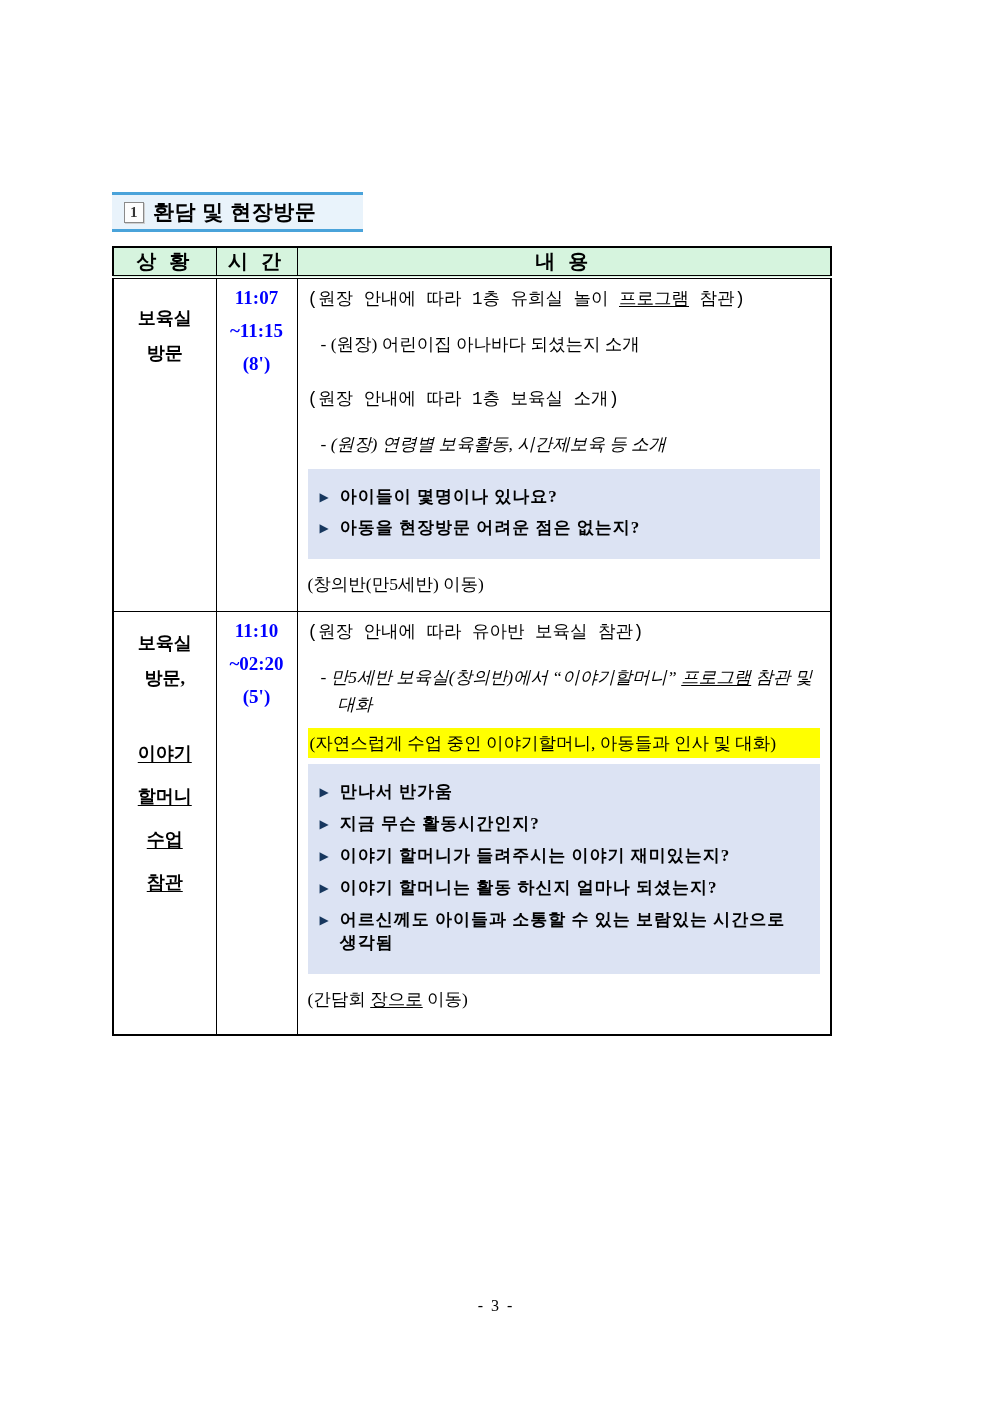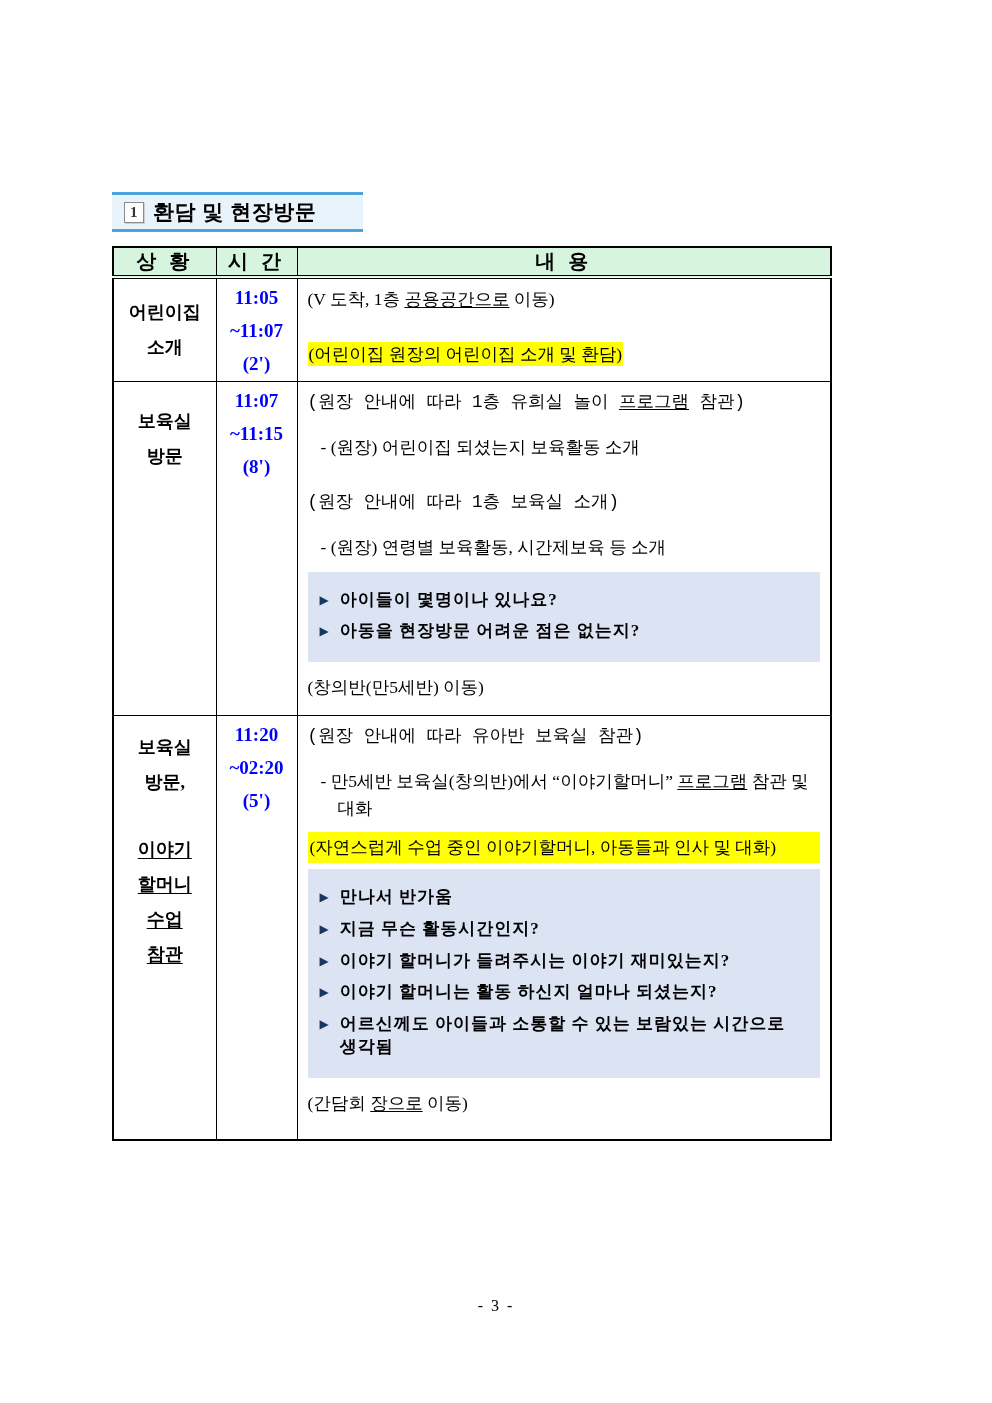--- a/index.html
+++ b/index.html
@@ -35,34 +35,34 @@
   table.schedule th, table.schedule td { border:1px solid #000; }
   table.schedule thead th {
     background:#D6F4DE; height:26px; font-size:20px; font-weight:bold;
     letter-spacing:4px; border-bottom:4px double #000; padding:0;
   }
   td.sit {
     text-align:center; vertical-align:top; font-size:18px; font-weight:bold;
     line-height:35px; padding-top:12px;
   }
   td.sit .gap { height:32px; }
-  td.sit .uline { text-decoration:underline; text-underline-offset:3px; }
+  td.sit .uline { text-decoration:underline; text-underline-offset:3px;margin-top:8px; }
   td.time {
     text-align:center; vertical-align:top; padding-top:2px;
     color:#0000FF; font-weight:bold; font-size:19px; line-height:33px;
   }
   td.content { vertical-align:top; padding:7px 10px 6px 10px; font-size:17.5px; }
 
   .p { margin:0; line-height:1.55; }
   .dash { padding-left:30px; text-indent:-17px; }
   .u { text-decoration:underline; text-underline-offset:2px; }
 
   .mb-lg { margin-bottom:28px; }
   .mb-md { margin-bottom:18px;font-family:Liberation Mono, monospace; }
-  .mb-sm { margin-bottom:10px; }
+  .mb-sm { margin-bottom:10px;font-style:italic; }
 
   .hl-inline { background:#FFFF00; padding:2px 1px; }
   .hl-block  { background:#FFFF00; display:block; padding:2px 2px; margin:0 0 4px 0; line-height:1.5; }
 
   .qbox {
     background:#DCE3F3; padding:8px 12px 10px 12px; margin:6px 0 12px 0;
   }
   .qline {
     display:flex; align-items:flex-start; gap:10px;
     font-weight:bold; font-size:17px; line-height:1.35;
@@ -96,49 +96,34 @@
     </colgroup>
     <thead>
       <tr>
         <th>상 황</th>
         <th>시 간</th>
         <th>내 용</th>
       </tr>
     </thead>
     <tbody>
 
-      <tr style="height:101px">
-        <td class="sit" style="padding-top:16px">
-          <div>어린이집</div>
-          <div>소개</div>
-        </td>
-        <td class="time">
-          <div>11:05</div>
-          <div>~11:07</div>
-          <div>(2')</div>
-        </td>
-        <td class="content">
-          <p class="p mb-lg"><span>(V 도착, 1층 </span><span class="u">공용공간으로</span><span> 이동)</span></p>
-          <p class="p"><span class="hl-inline">(어린이집 원장의 어린이집 소개 및 환담)</span></p>
-        </td>
-      </tr>
 
       <tr style="height:334px">
         <td class="sit" style="padding-top:22px">
           <div>보육실</div>
           <div>방문</div>
         </td>
         <td class="time">
           <div>11:07</div>
           <div>~11:15</div>
           <div>(8')</div>
         </td>
         <td class="content">
           <p class="p mb-md"><span>(원장 안내에 따라 1층 유희실 놀이 </span><span class="u">프로그램</span><span> 참관)</span></p>
-          <p class="p dash mb-lg">- (원장) 어린이집 되셨는지 보육활동 소개</p>
+          <p class="p dash mb-lg">- (원장) 어린이집 아나바다 되셨는지 소개</p>
           <p class="p mb-md">(원장 안내에 따라 1층 보육실 소개)</p>
           <p class="p dash mb-sm">- (원장) 연령별 보육활동, 시간제보육 등 소개</p>
           <div class="qbox">
             <div class="qline">
               <span class="qbullet">▶</span>
               <span>아이들이 몇명이나 있나요?</span>
             </div>
             <div class="qline">
               <span class="qbullet">▶</span>
               <span>아동을 현장방문 어려운 점은 없는지?</span>
@@ -152,21 +137,21 @@
         <td class="sit" style="padding-top:14px">
           <div>보육실</div>
           <div>방문,</div>
           <div class="gap"></div>
           <div class="uline">이야기</div>
           <div class="uline">할머니</div>
           <div class="uline">수업</div>
           <div class="uline">참관</div>
         </td>
         <td class="time">
-          <div>11:20</div>
+          <div>11:10</div>
           <div>~02:20</div>
           <div>(5')</div>
         </td>
         <td class="content">
           <p class="p mb-md">(원장 안내에 따라 유아반 보육실 참관)</p>
           <p class="p dash mb-sm"><span>- 만5세반 보육실(창의반)에서 “이야기할머니” </span><span class="u">프로그램</span><span> 참관 및 대화</span></p>
           <span class="hl-block">(자연스럽게 수업 중인 이야기할머니, 아동들과 인사 및 대화)</span>
           <div class="qbox">
             <div class="qline">
               <span class="qbullet">▶</span>

